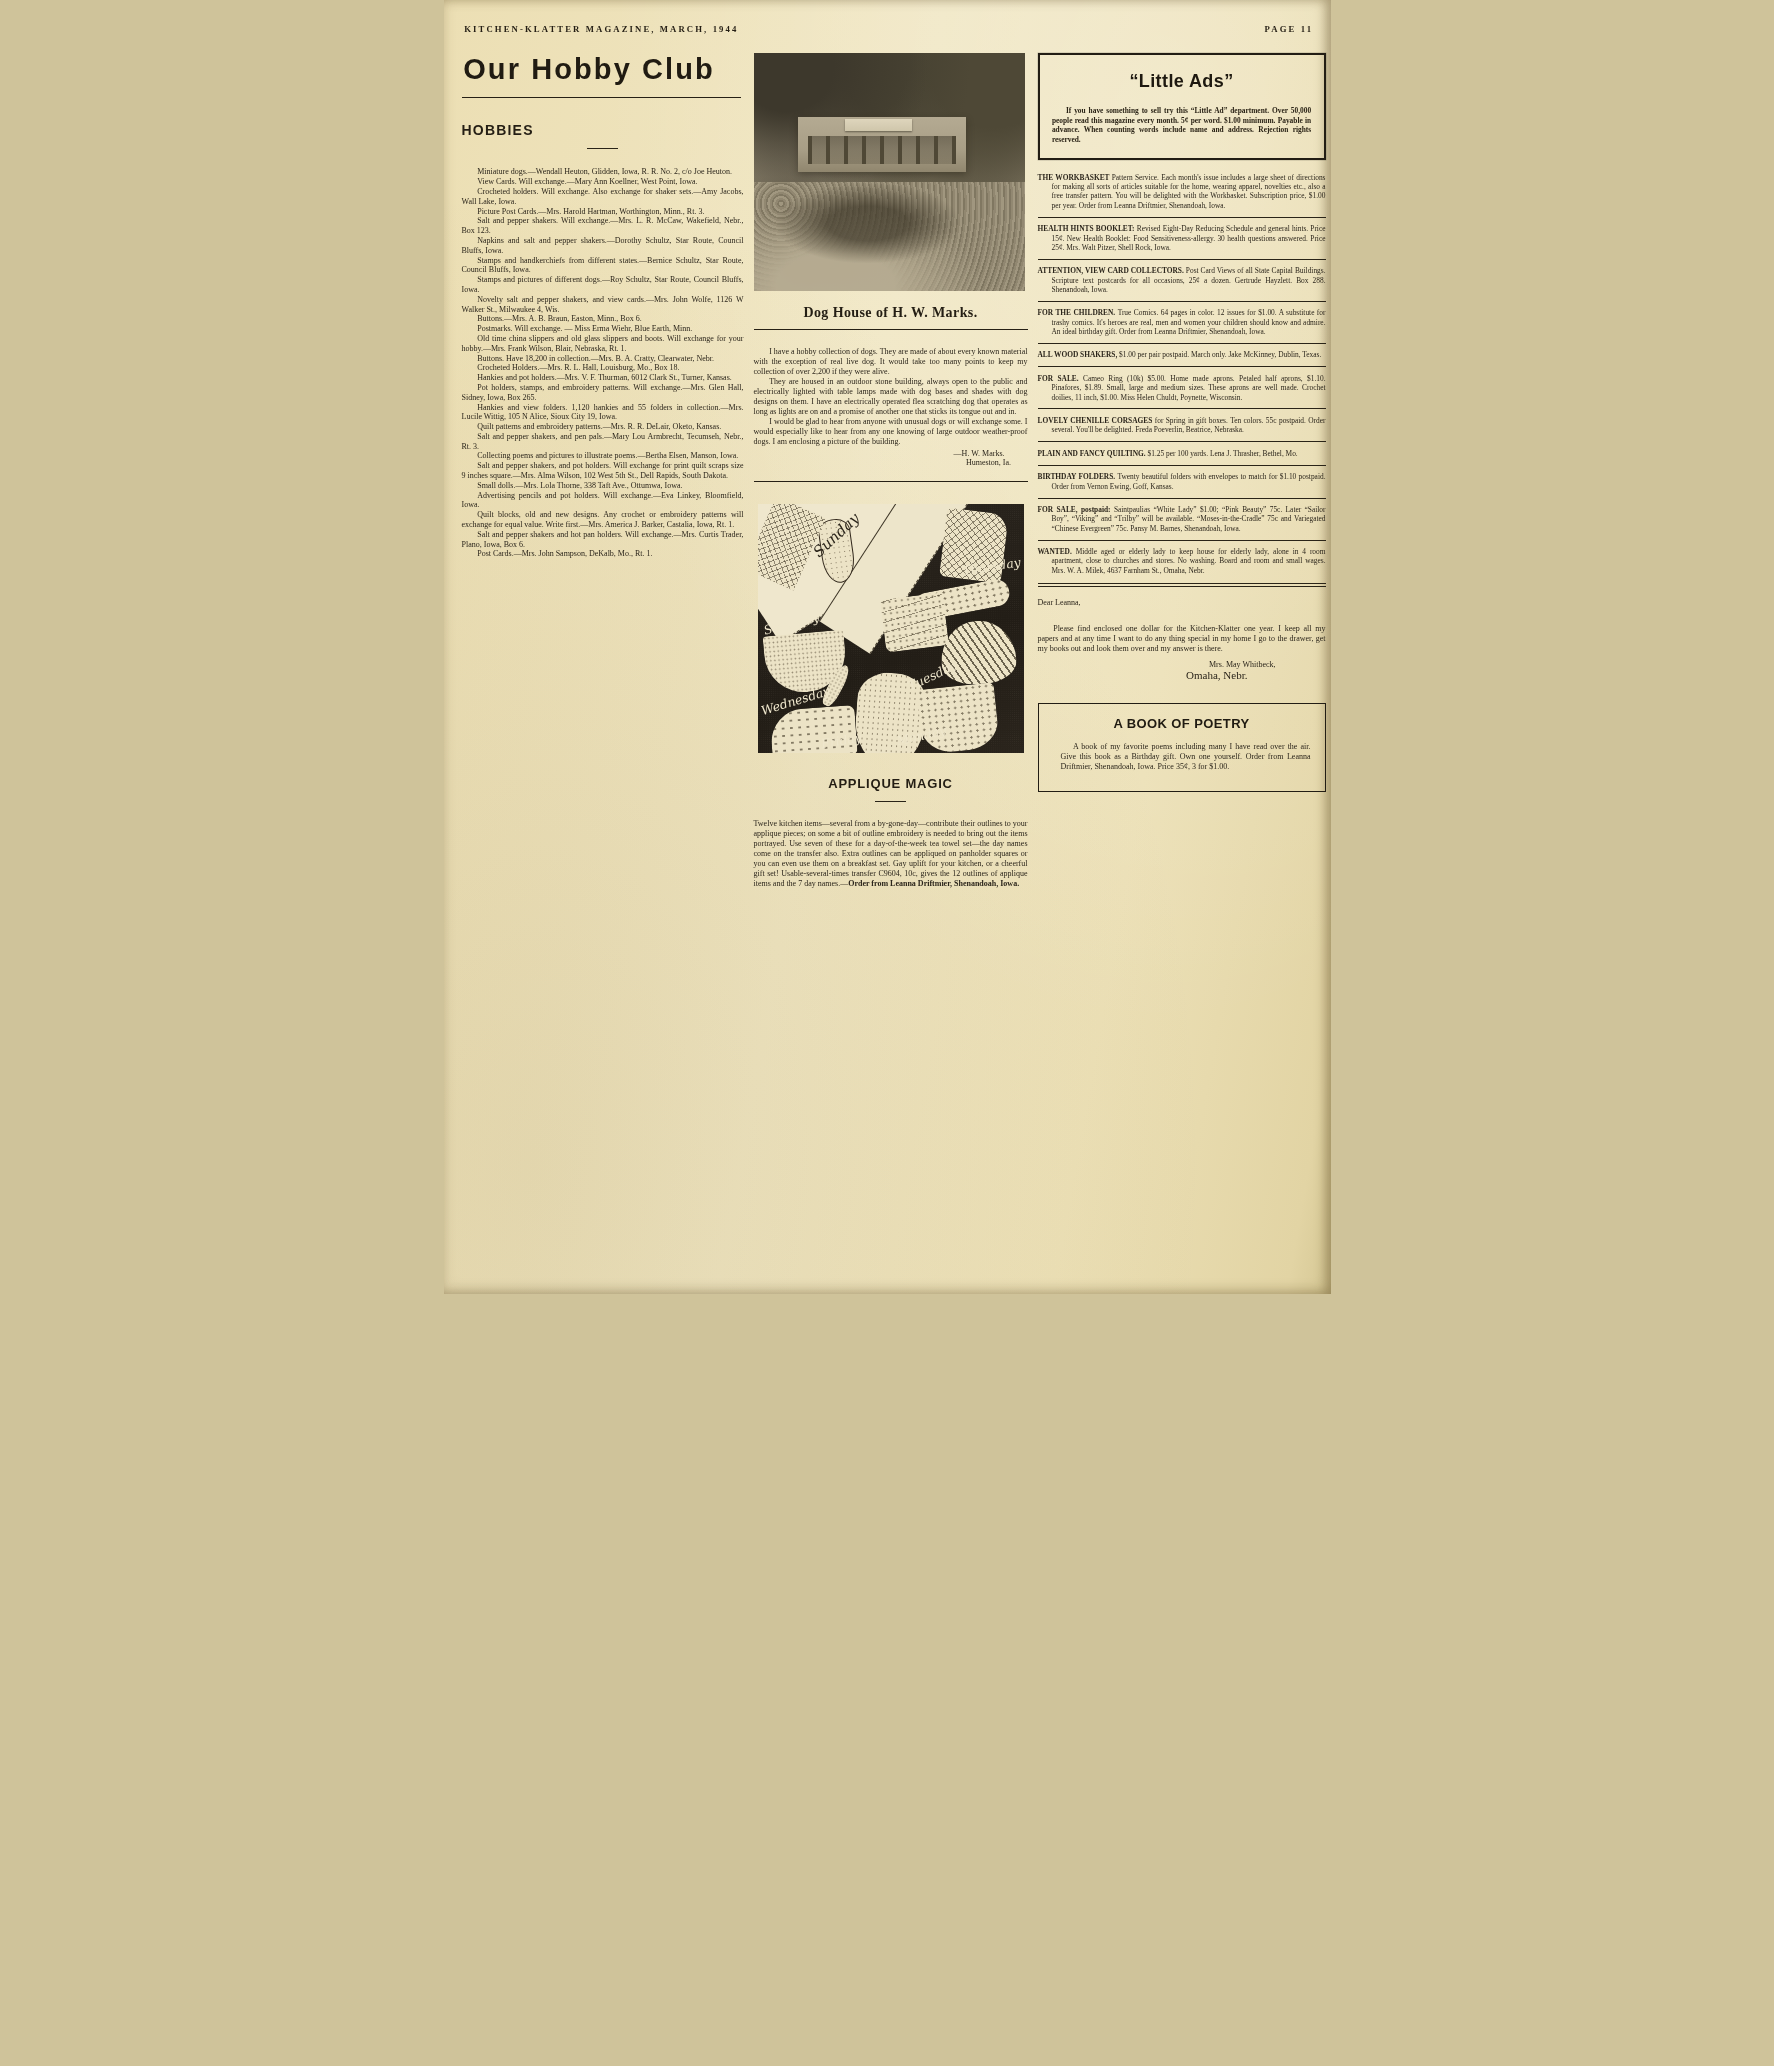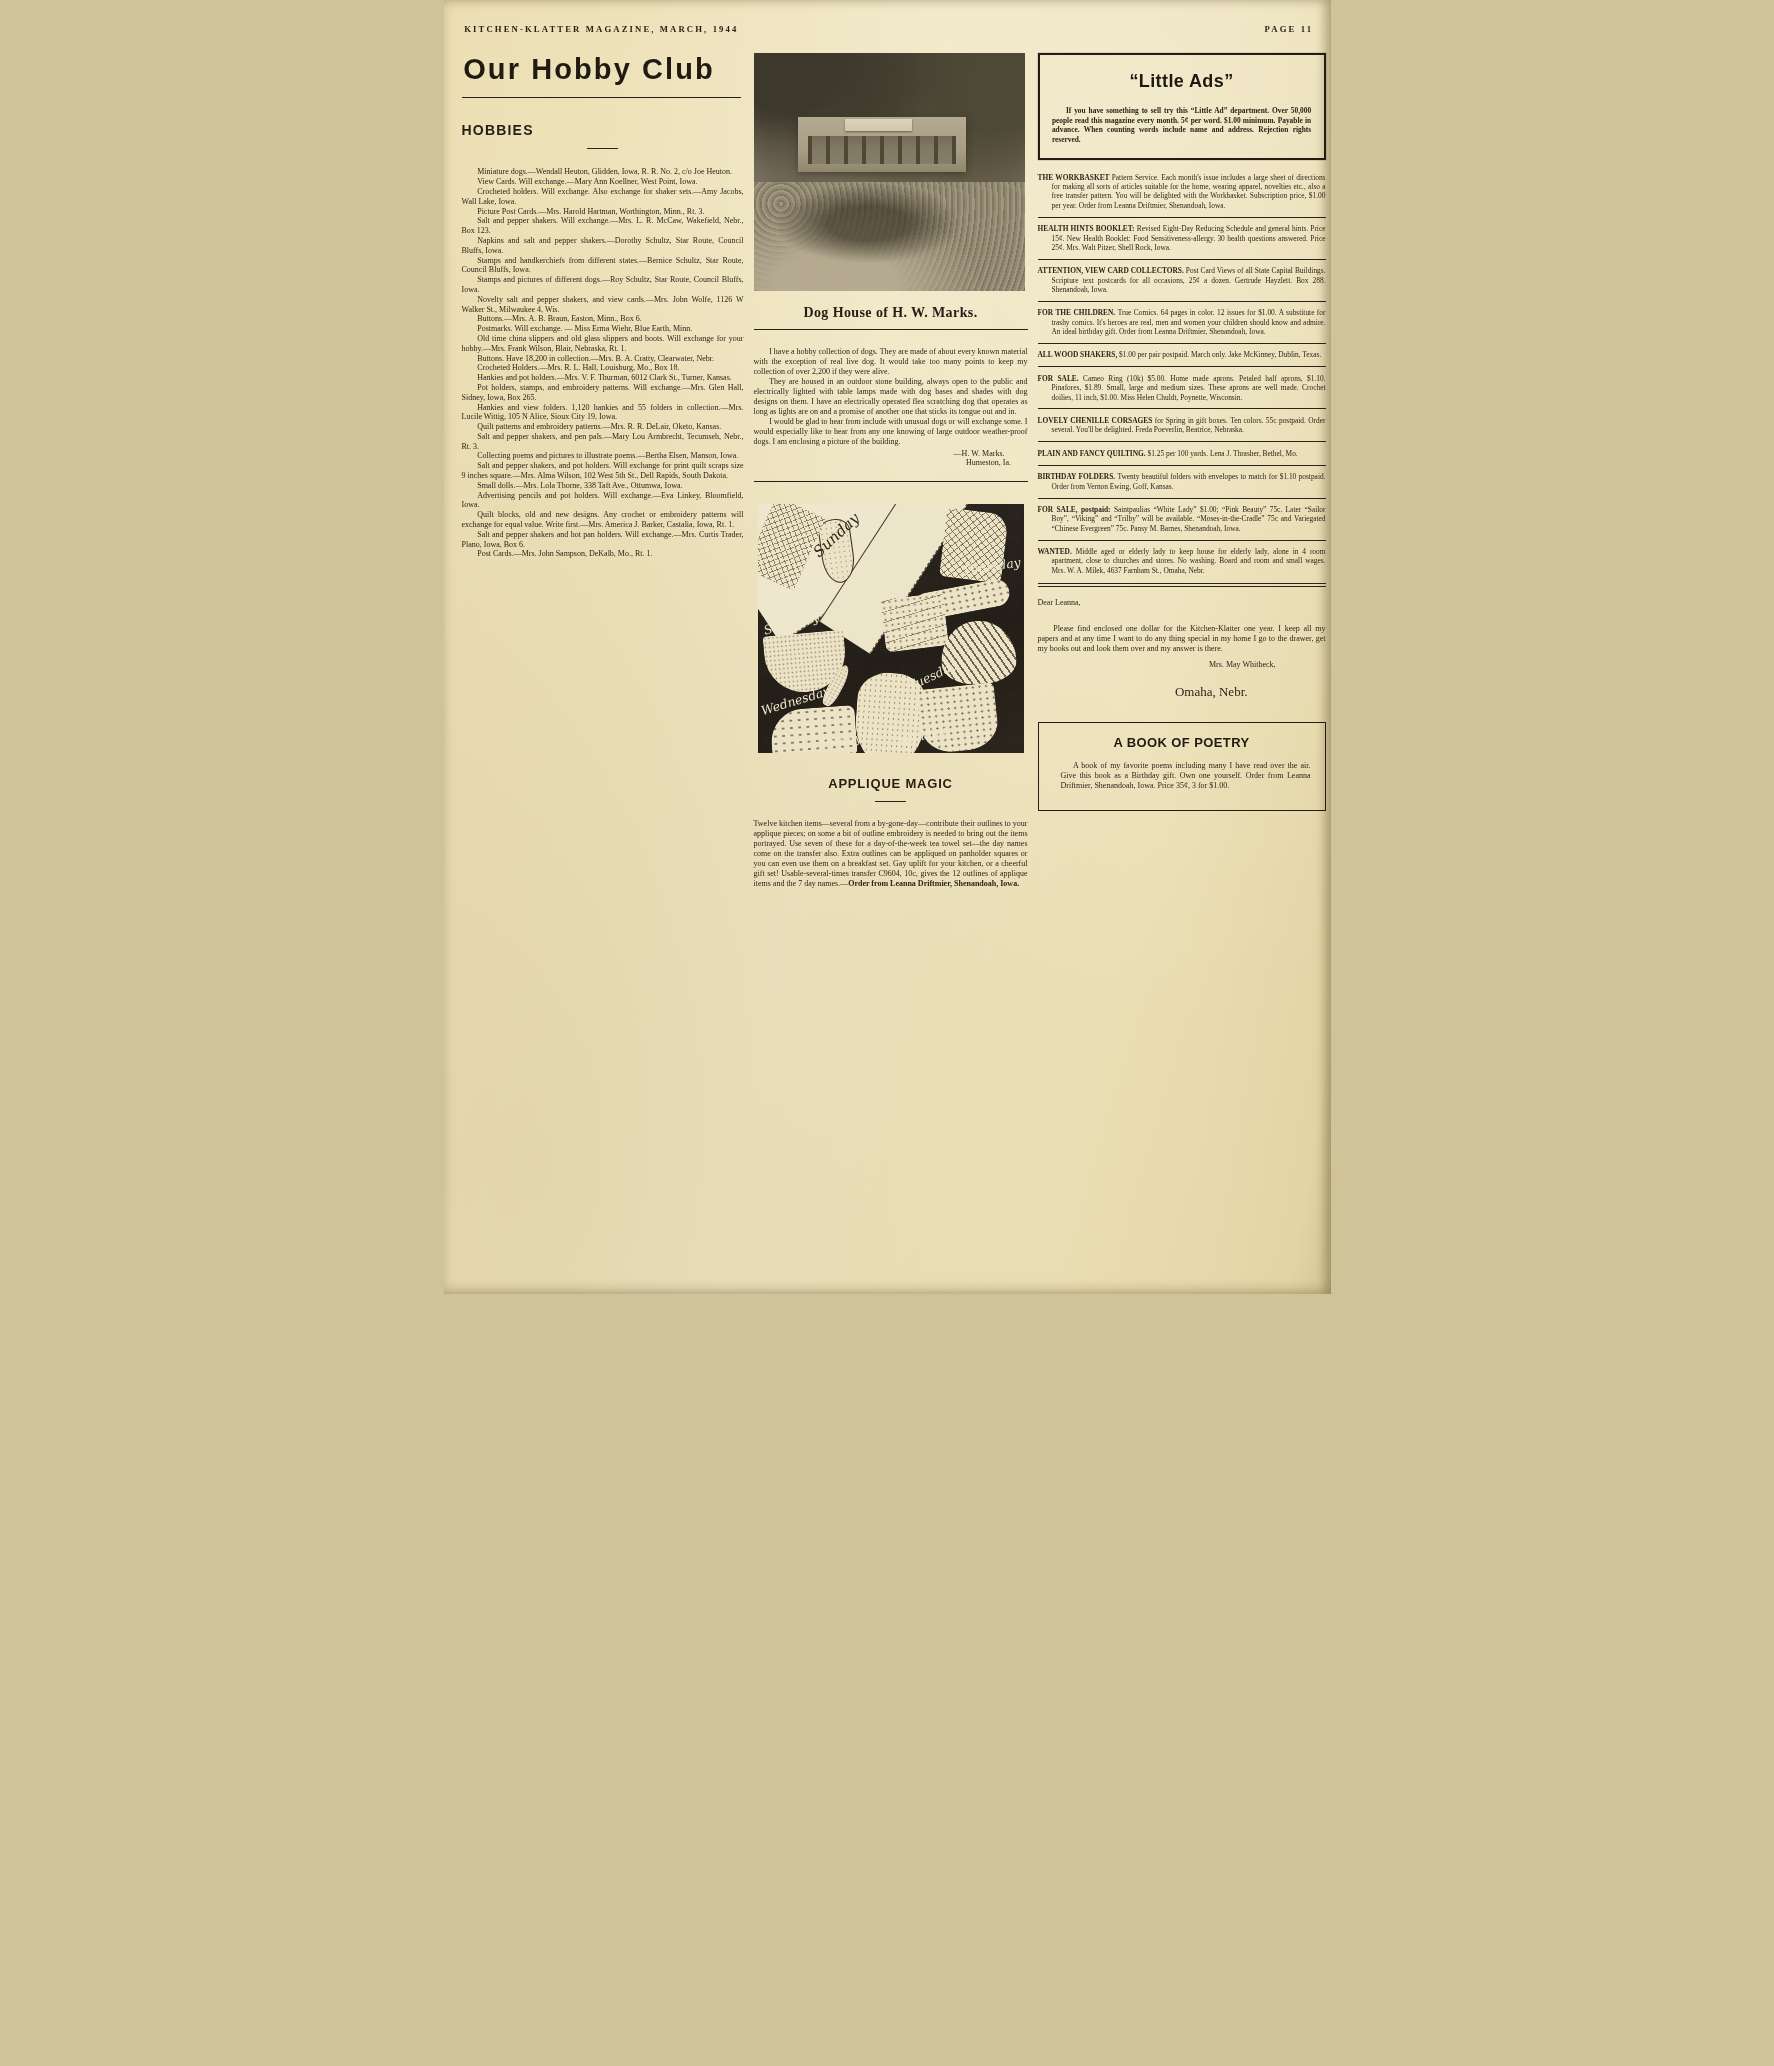--- a/index.html
+++ b/index.html
@@ -221,21 +221,21 @@
     padding-left:14px;text-indent:-14px;color:#2b251b;
   }
   .ad .ad-lead{font-weight:bold;}
   .ad-rule{border:0;border-top:1px solid #2a2418;margin:6.6px 0;}
   .ad-rule-double{border:0;border-top:1px solid #2a2418;border-bottom:1px solid #2a2418;height:2.1px;margin:8.3px 0 10.7px 0;}
 
   .letter{margin-top:4.1px;}
   .letter-salutation{font-size:8px;margin:0;}
   .letter-body{font-size:8px;line-height:10px;text-align:justify;text-indent:15.7px;margin:17px 0 0 0;}
   .letter-sig-name{text-align:right;padding-right:50px;font-size:8px;margin-top:5.8px;}
-  .letter-sig-place{text-align:right;padding-right:78px;font-size:13px;margin-top:15px;}
+  .letter-sig-place{text-align:right;padding-right:78px;font-size:11px;}
 
   .poetry-box{
     border:1.7px solid #221d14;margin-top:22px;padding:12.4px 14px 18px 14px;
   }
   .poetry-heading{
     font-family:"Liberation Sans","DejaVu Sans",sans-serif;
     font-weight:700;font-size:13px;letter-spacing:0.4px;text-align:center;color:#201b12;
   }
   .poetry-body{font-size:8px;line-height:10.2px;text-align:justify;text-indent:12.4px;margin-top:10.7px;margin-left:8px;}
 </style>
@@ -293,21 +293,21 @@
           <div class="photo-windows"></div>
         </div>
         <div class="photo-garden"></div>
       </div>
       <div class="photo-caption">Dog House of H. W. Marks.</div>
       <hr class="caption-rule">
 
       <div class="article">
         <p>I have a hobby collection of dogs. They are made of about every known material with the exception of real live dog. It would take too many points to keep my collection of over 2,200 if they were alive.</p>
         <p>They are housed in an outdoor stone building, always open to the public and electrically lighted with table lamps made with dog bases and shades with dog designs on them. I have an electrically operated flea scratching dog that operates as long as lights are on and a promise of another one that sticks its tongue out and in.</p>
-        <p>I would be glad to hear from include with unusual dogs or will exchange some. I would especially like to hear from any one knowing of large outdoor weather-proof dogs. I am enclosing a picture of the building.</p>
+        <p>I would be glad to hear from anyone with unusual dogs or will exchange some. I would especially like to hear from any one knowing of large outdoor weather-proof dogs. I am enclosing a picture of the building.</p>
         <div class="sig-name">—H. W. Marks.</div>
         <div class="sig-place">Humeston, Ia.</div>
       </div>
       <hr class="mid-rule">
 
       <div class="applique-art">
         <div class="art-towel1"></div>
         <div class="art-towel2"></div>
         <div class="art-item art-vase"></div>
         <div class="art-item art-pitcher-top"></div>

